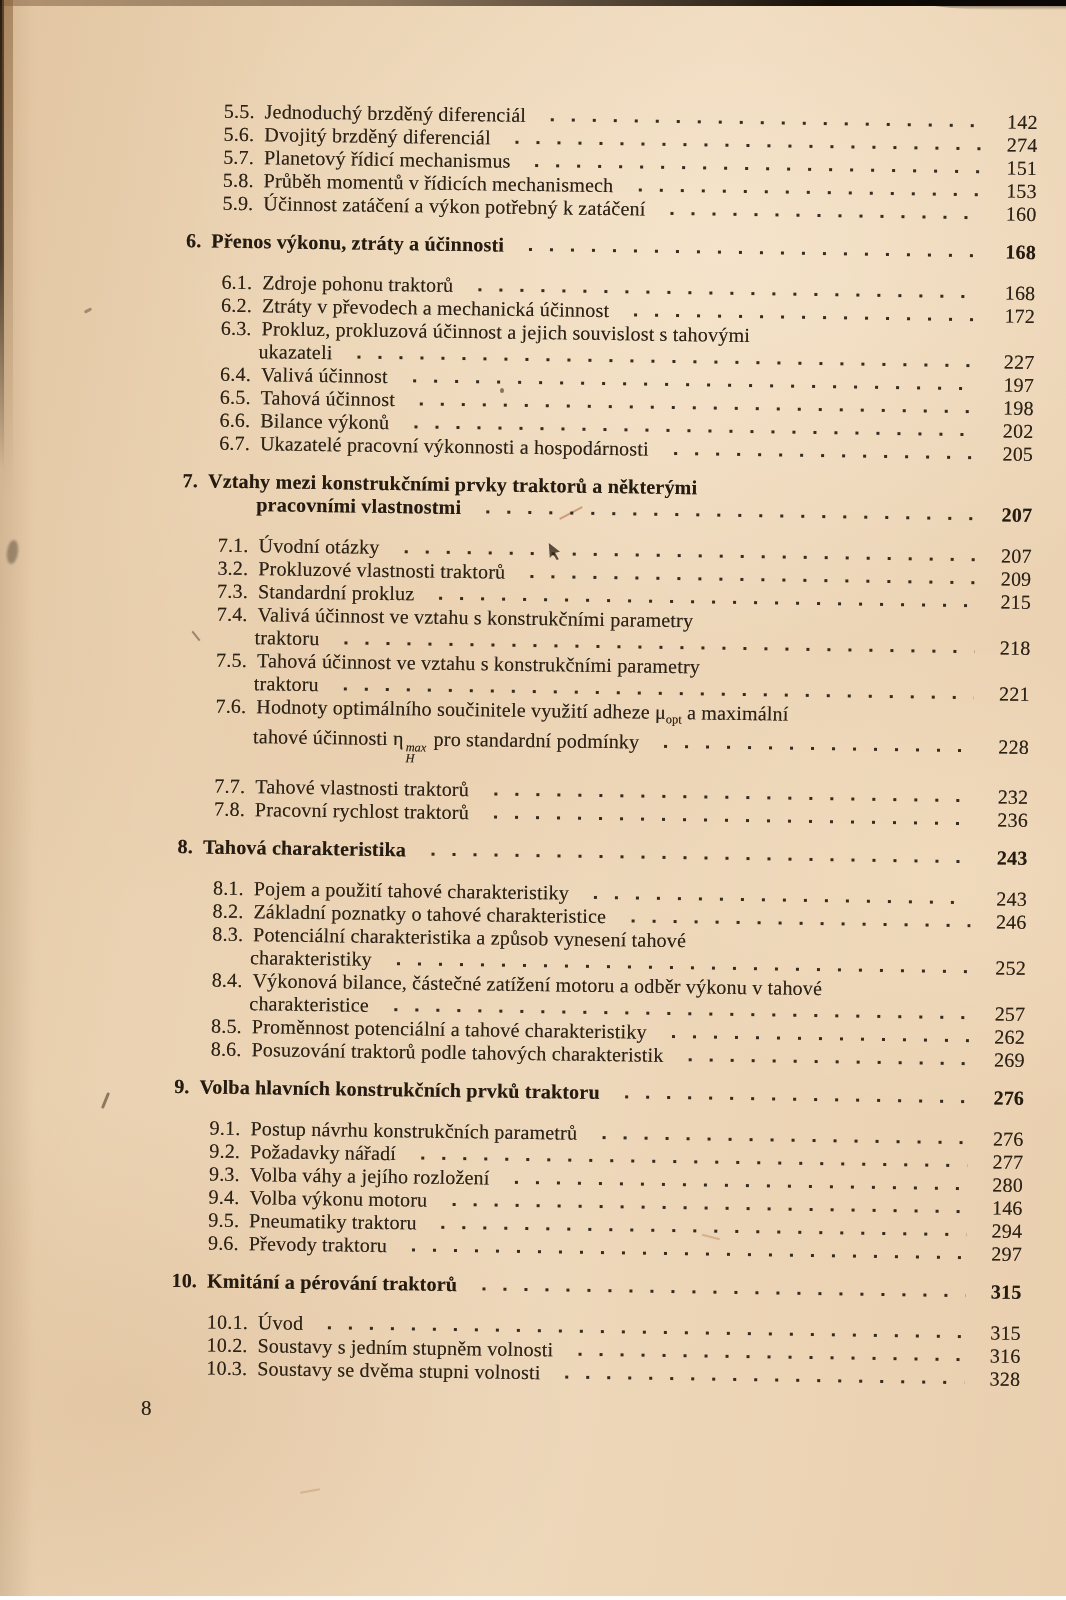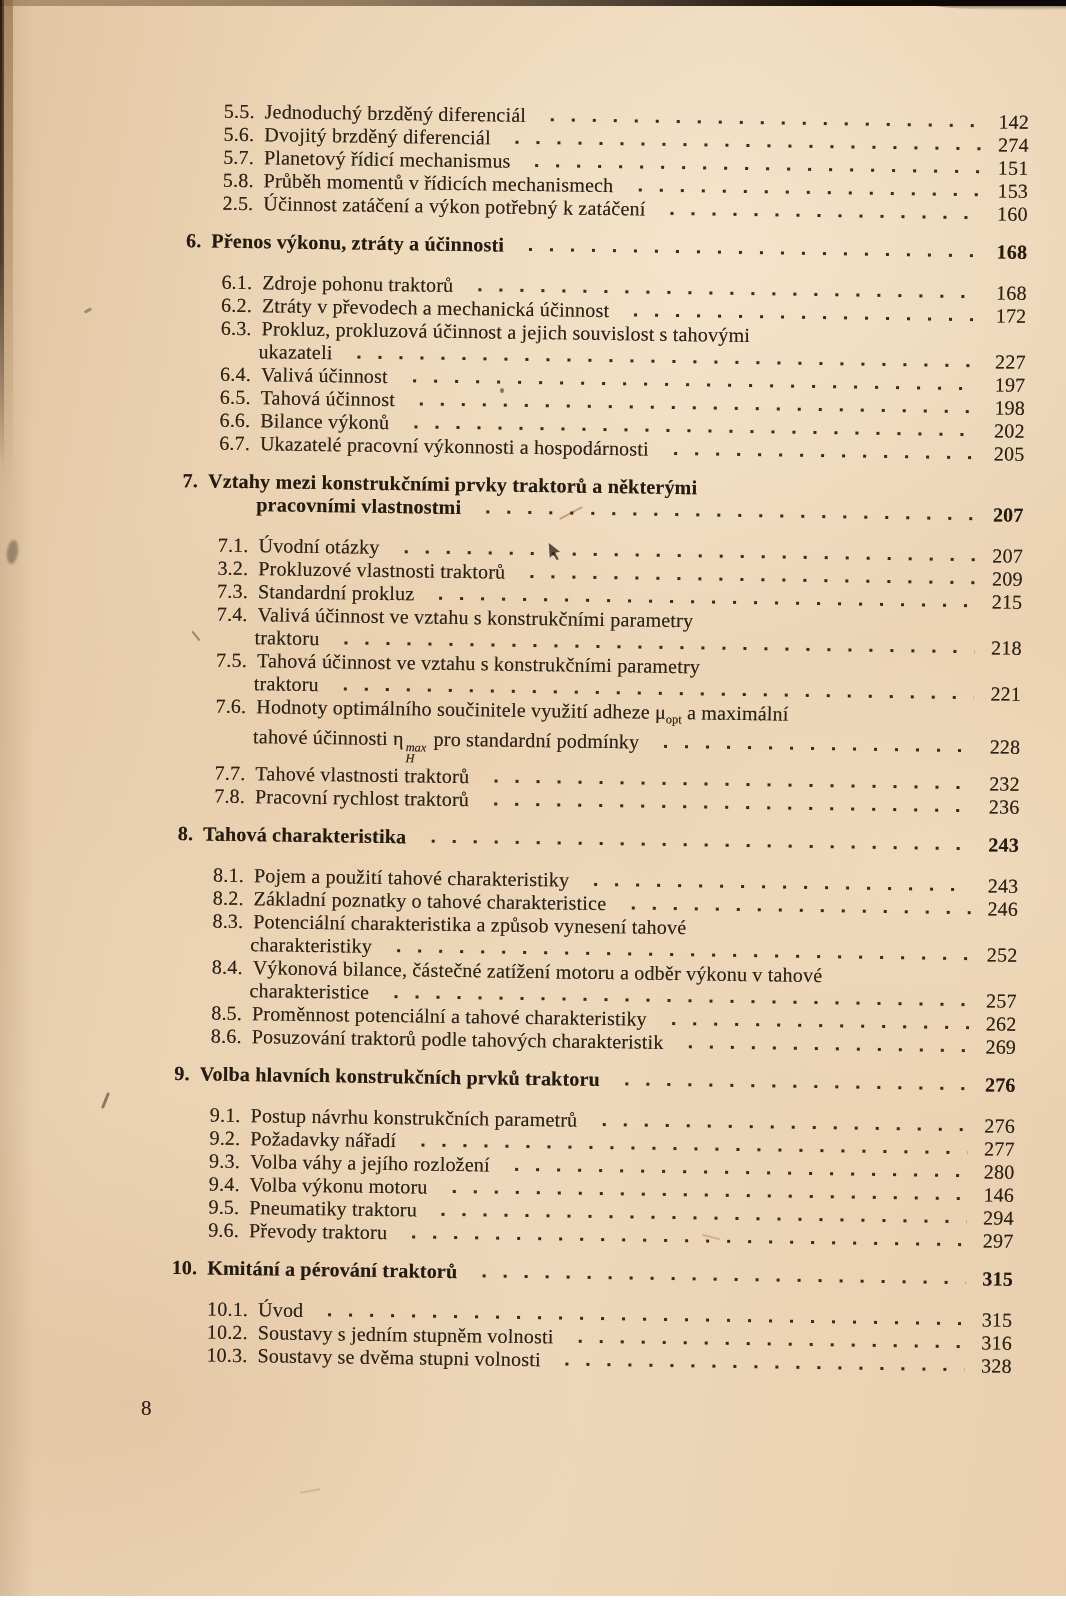--- a/index.html
+++ b/index.html
@@ -79,25 +79,25 @@
   .entry .line.cont { padding-left: 262px; }
   .entry.header .line.cont { padding-left: 262px; }
   .num { white-space: nowrap; margin-right: 10px; }
   .title { white-space: nowrap; }
   .leader {
     flex: 1 1 auto; min-width: 26px; height: 5px; margin: 0 8px 0 10px;
     align-self: baseline;
     background-image: radial-gradient(circle, rgba(44,34,22,0.95) 1.6px, rgba(44,34,22,0) 1.9px);
     background-size: 21px 5px; background-repeat: repeat-x; background-position: 6px center;
   }
-  .pageno { width: 48px; flex: 0 0 auto; text-align: center; white-space: nowrap; }
+  .pageno { width: 48px; flex: 0 0 auto; text-align: right; white-space: nowrap; }
   sub.msub { font-size: 0.62em; vertical-align: -0.35em; letter-spacing: 0; }
   .supsub { display: inline-flex; flex-direction: column; align-items: flex-start;
             vertical-align: -0.45em; font-size: 0.62em; line-height: 0.9; font-style: italic;
-            margin: 0 2px; letter-spacing: 0; }
+            margin: 13px 2px; letter-spacing: 0; }
   .footer {
     position: absolute; left: 141px; top: 1396px;
     font-size: 21px; color: #2c2217; text-shadow: 0 0 0.5px rgba(44,34,23,0.5);
   }
 </style>
 </head>
 <body>
 
 <div class="scan">
   <div class="edge-top"></div>
@@ -144,21 +144,21 @@
       <div class="entry">
         <div class="line">
           <span class="num">5.8.</span>
           <span class="title">Průběh momentů v řídicích mechanismech</span>
           <span class="leader"></span>
           <span class="pageno">153</span>
         </div>
       </div>
       <div class="entry">
         <div class="line">
-          <span class="num">2.5.</span>
+          <span class="num">5.9.</span>
           <span class="title">Účinnost zatáčení a výkon potřebný k zatáčení</span>
           <span class="leader"></span>
           <span class="pageno">160</span>
         </div>
       </div>
       <div class="entry header">
         <div class="line">
           <span class="num">6.</span>
           <span class="title">Přenos výkonu, ztráty a účinnosti</span>
           <span class="leader"></span>

